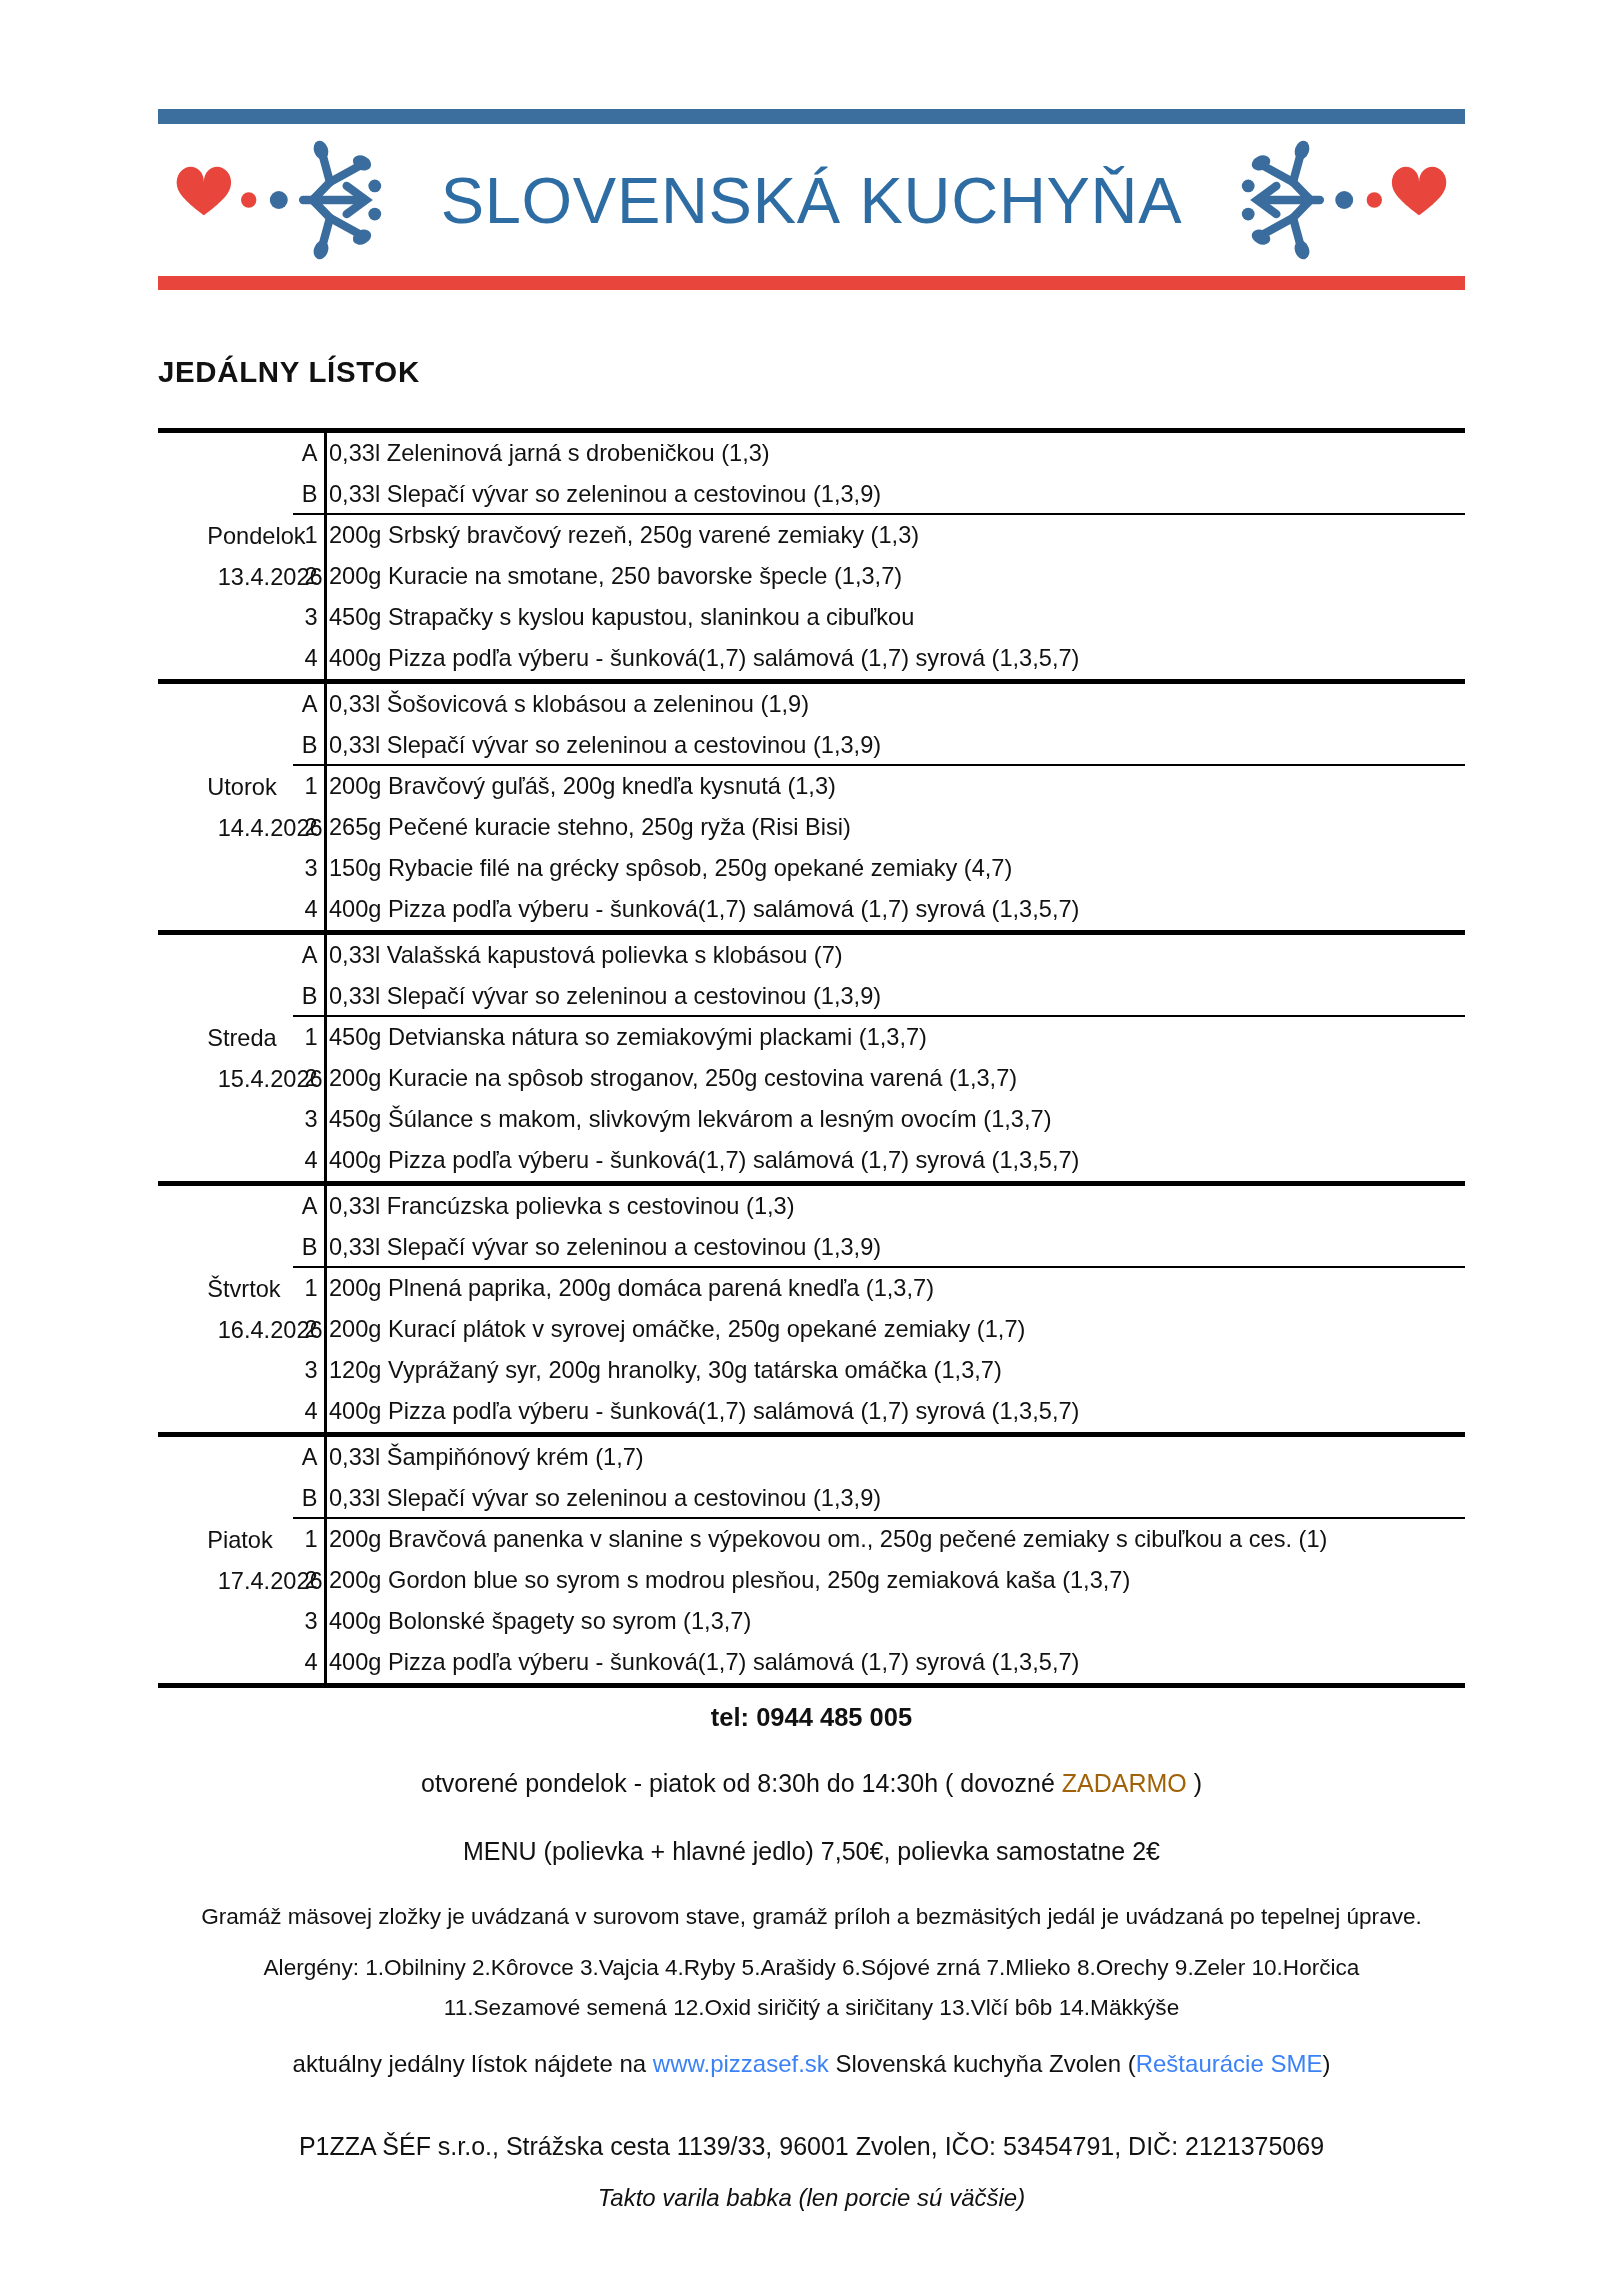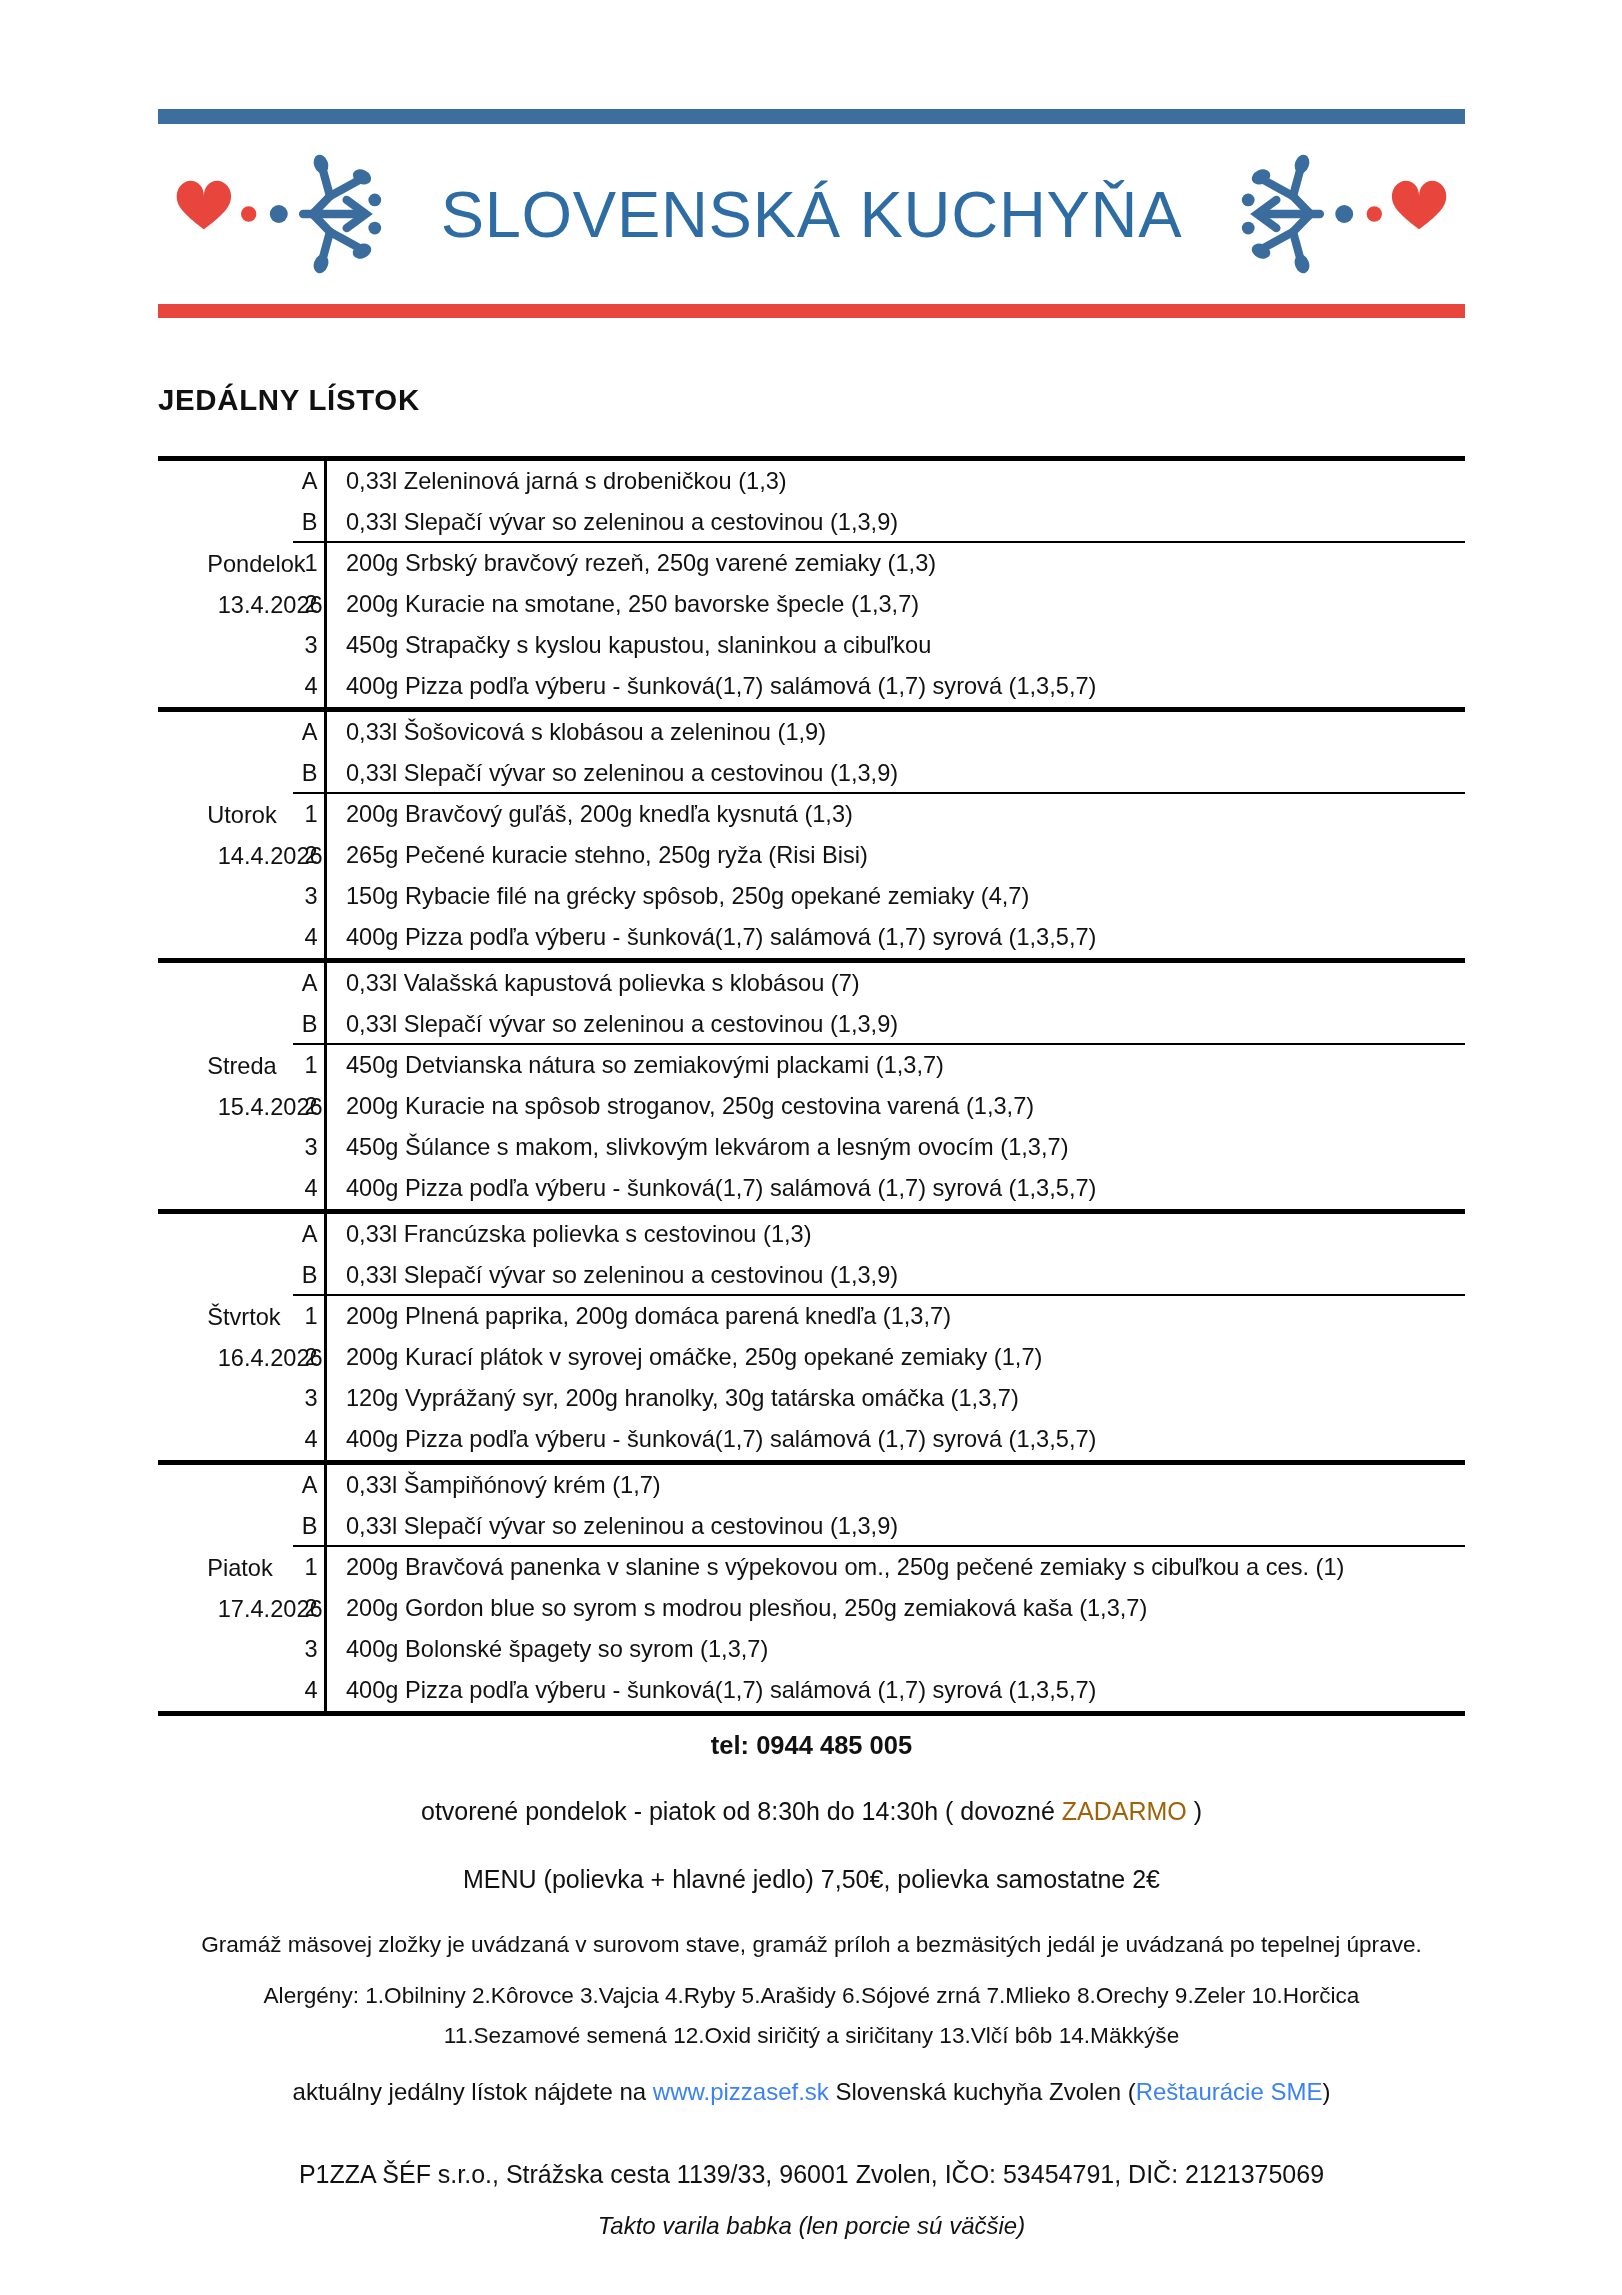--- a/index.html
+++ b/index.html
@@ -6,21 +6,21 @@
   html,body { background:#ffffff; }
   body {
     width:1623px; height:2295px; position:relative;
     font-family:"Liberation Sans", sans-serif;
     color:#111111;
   }
   .page { position:absolute; inset:0; padding:0 158px; }
 
   
   .top-bar { margin-top:109px; height:15px; background:#3c6f9e; }
-  .header-row { display:flex; align-items:center; justify-content:space-between; height:180px; }
+  .header-row { display:flex; align-items:center; justify-content:space-between; height:152px; }
   .ornament { width:239px; height:128px; flex:0 0 auto; }
   .ornament.mirrored { transform:scaleX(-1); }
   .brand-title {
     flex:1; text-align:center;
     font-size:65px; letter-spacing:0.7px;
     color:#2e6da4; white-space:nowrap;
   }
   .red-bar { height:13.7px; background:#e8463c; }
 
   
@@ -32,21 +32,21 @@
     display:grid;
     grid-template-columns:135px 31px 1fr;
     grid-auto-rows:41px;
     border-top:5.9px solid #000;
     font-size:23.6px;
   }
   .day-cell { grid-row:1 / 7; grid-column:1; padding-top:83px;margin-left:44px; }
   .day-name { line-height:41px; padding-left:5.2px; }
   .day-date { line-height:41px; padding-left:15.7px; }
   .code-cell { grid-column:2; text-align:right; padding-right:6.5px; line-height:41px; }
-  .text-cell { grid-column:3; border-left:3.3px solid #000; padding-left:19px; line-height:41px; white-space:nowrap; }
+  .text-cell { grid-column:3; border-left:3.3px solid #000; padding-left:2px; line-height:41px; white-space:nowrap; }
   .sep-b { border-bottom:2.6px solid #000; }
 
   
   .footer { text-align:center; }
   .f-phone   { margin-top:15.7px;  font-size:25.5px; font-weight:bold; }
   .f-hours   { margin-top:37px;  font-size:25px; }
   .f-menu    { margin-top:39px;  font-size:25px; }
   .f-note    { margin-top:38px;  font-size:22.6px; }
   .f-allerg1 { margin-top:25px;  font-size:22.6px; }
   .f-allerg2 { margin-top:13.7px;  font-size:22.6px; }

